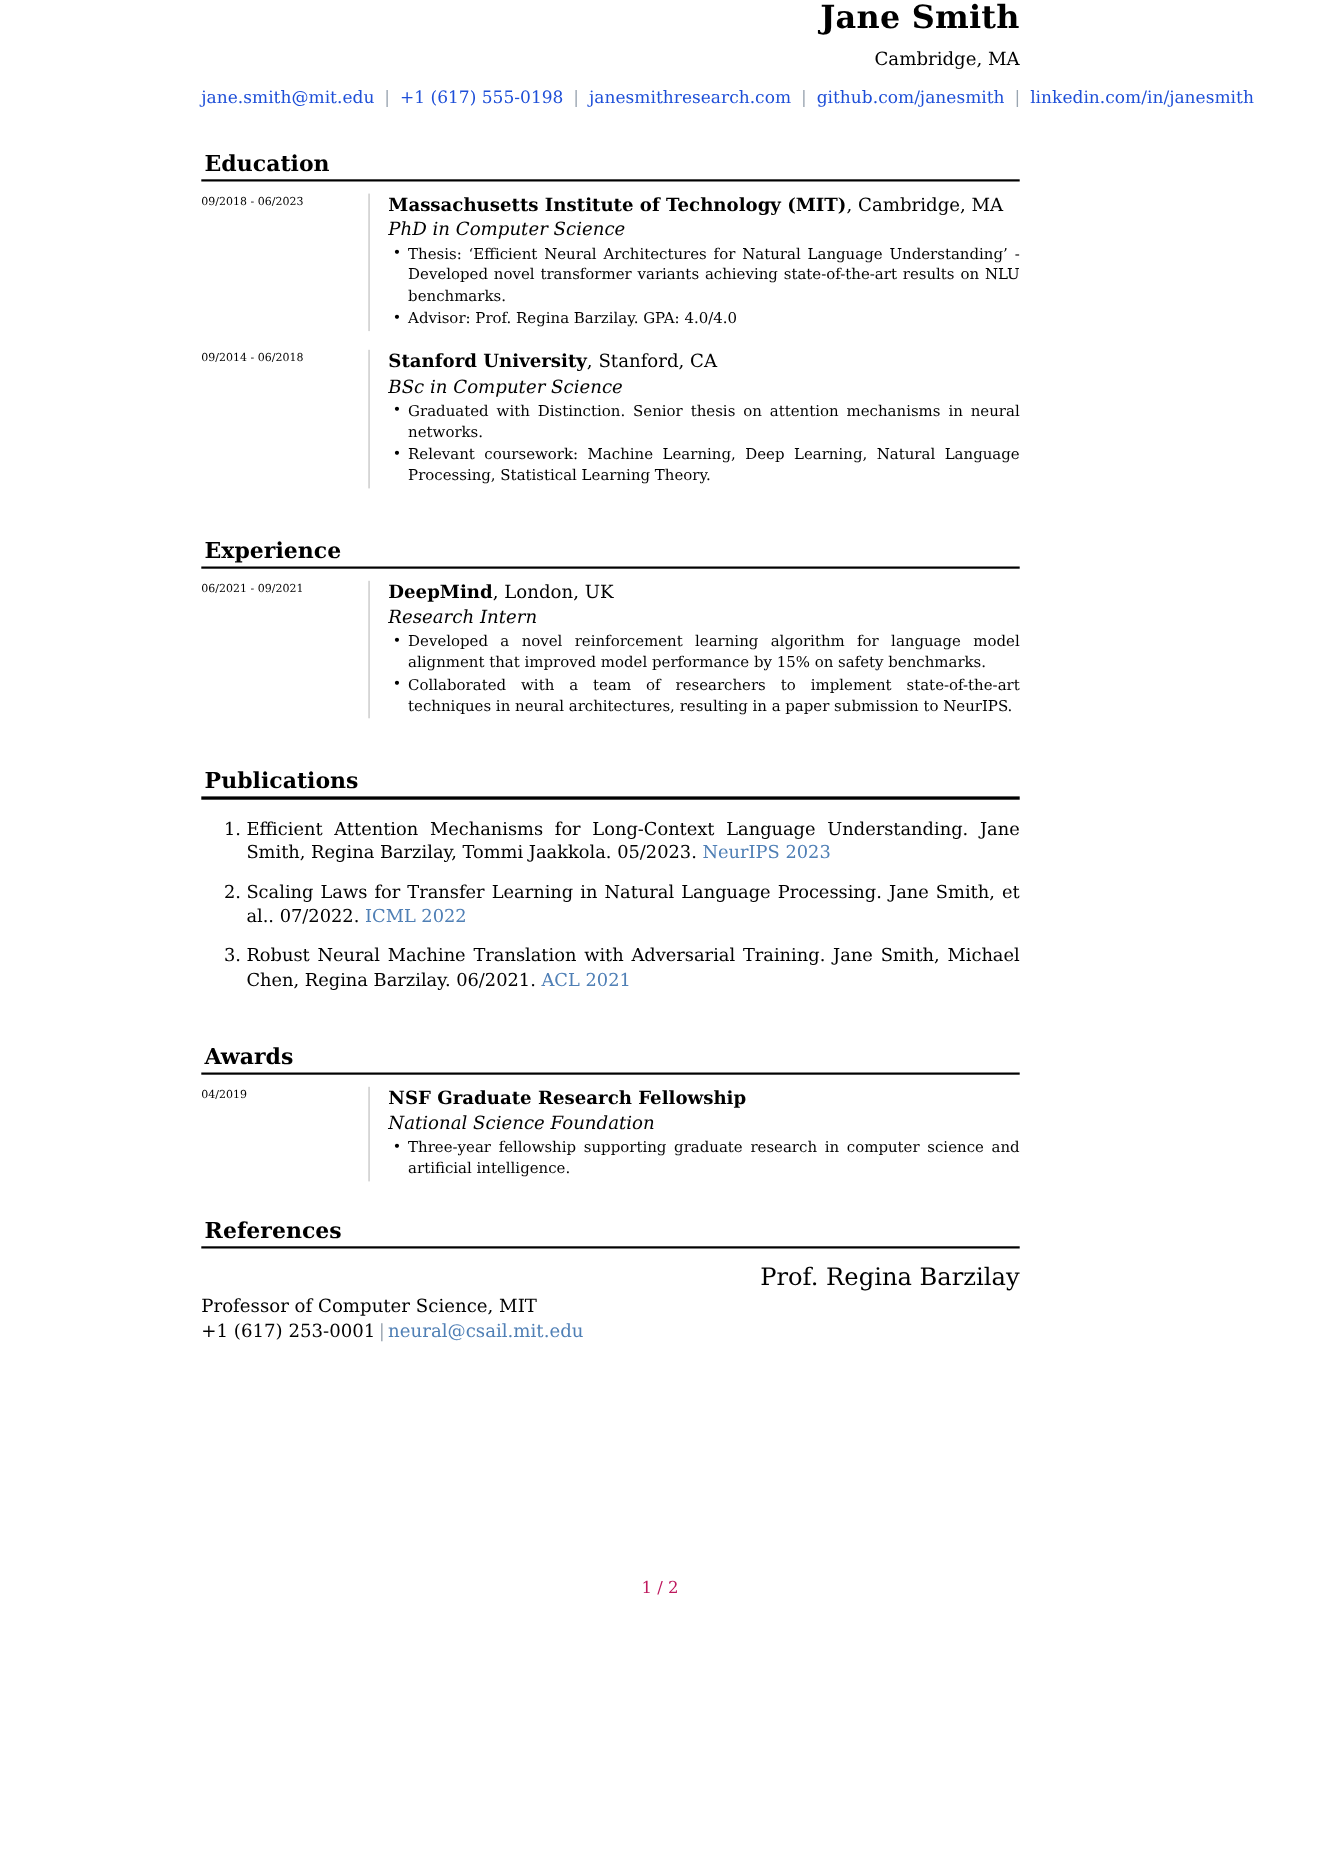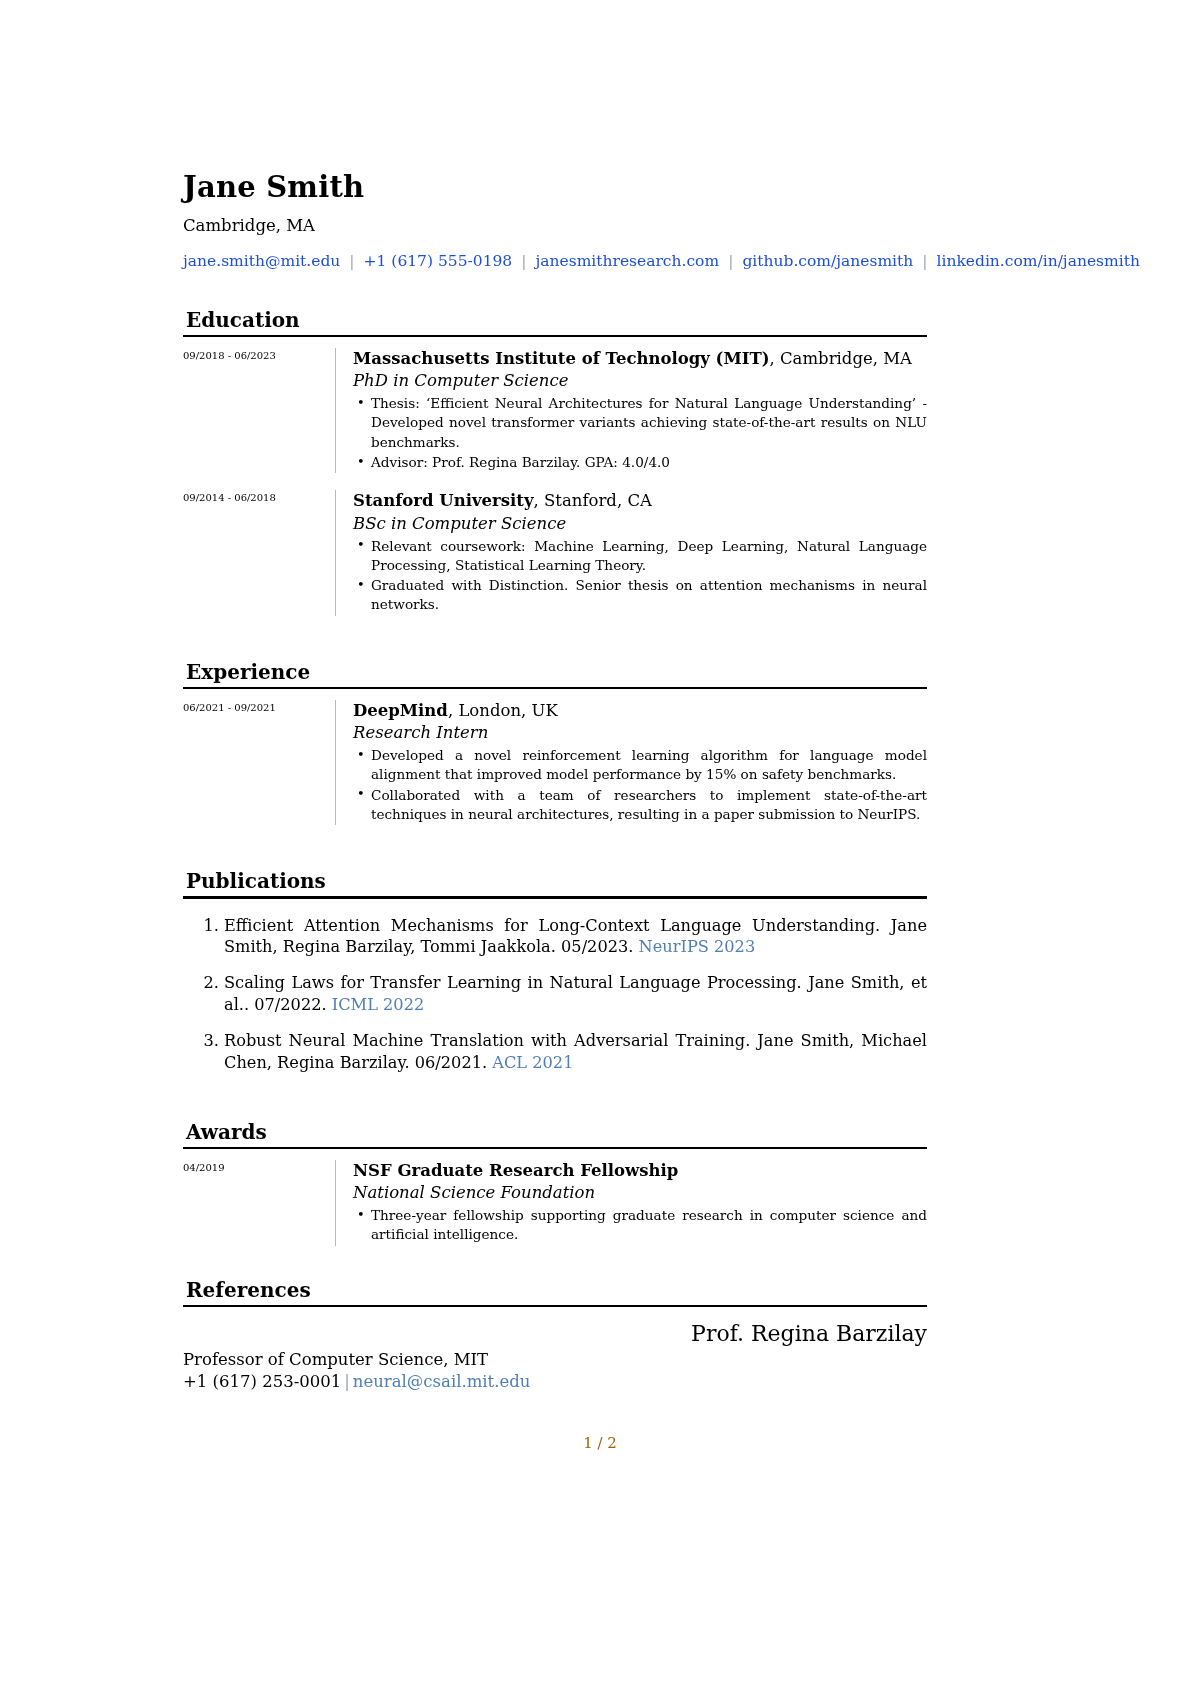--- a/index.html
+++ b/index.html
@@ -24,22 +24,21 @@
   }
   .content {
     position: absolute;
     left: 183px;
     top: 0;
     width: 744px;
   }
 
   
   .header {
-    text-align: left;
-    padding-top: 172px;
+    text-align: right;
   }
   .name {
     font-size: 29px;
     font-weight: bold;
     letter-spacing: 0.2px;
     line-height: 1.1;
     margin: 0 0 12px 0;
   }
   .location {
     font-size: 16.5px;
@@ -195,21 +194,21 @@
   .ref-email { color: #4f7fb5; text-decoration: none; }
 
   
   .footer {
     position: absolute;
     left: 0;
     right: 0;
     top: 1434px;
     text-align: center;
     font-size: 15px;
-    color: #a16207;
+    color: #be185d;
   }
 </style>
 </head>
 <body>
 
 <div class="page">
   <div class="content">
 
     <div class="header">
       <div class="name">Jane Smith</div>
@@ -236,22 +235,22 @@
         </div>
       </div>
 
       <div class="entry" style="margin-top:17px;">
         <div class="entry-date">09/2014 - 06/2018</div>
         <div class="entry-divider"></div>
         <div class="entry-body">
           <div class="entry-heading"><span class="org">Stanford University</span><span class="loc">, Stanford, CA</span></div>
           <div class="entry-sub">BSc in Computer Science</div>
           <ul class="bullets">
+            <li>Graduated with Distinction. Senior thesis on attention mechanisms in neural networks.</li>
             <li>Relevant coursework: Machine Learning, Deep Learning, Natural Language Processing, Statistical Learning Theory.</li>
-            <li>Graduated with Distinction. Senior thesis on attention mechanisms in neural networks.</li>
           </ul>
         </div>
       </div>
     </div>
 
     <div class="section" style="margin-top:44px;">
       <div class="section-title">Experience</div>
       <div class="section-rule"></div>
 
       <div class="entry">

